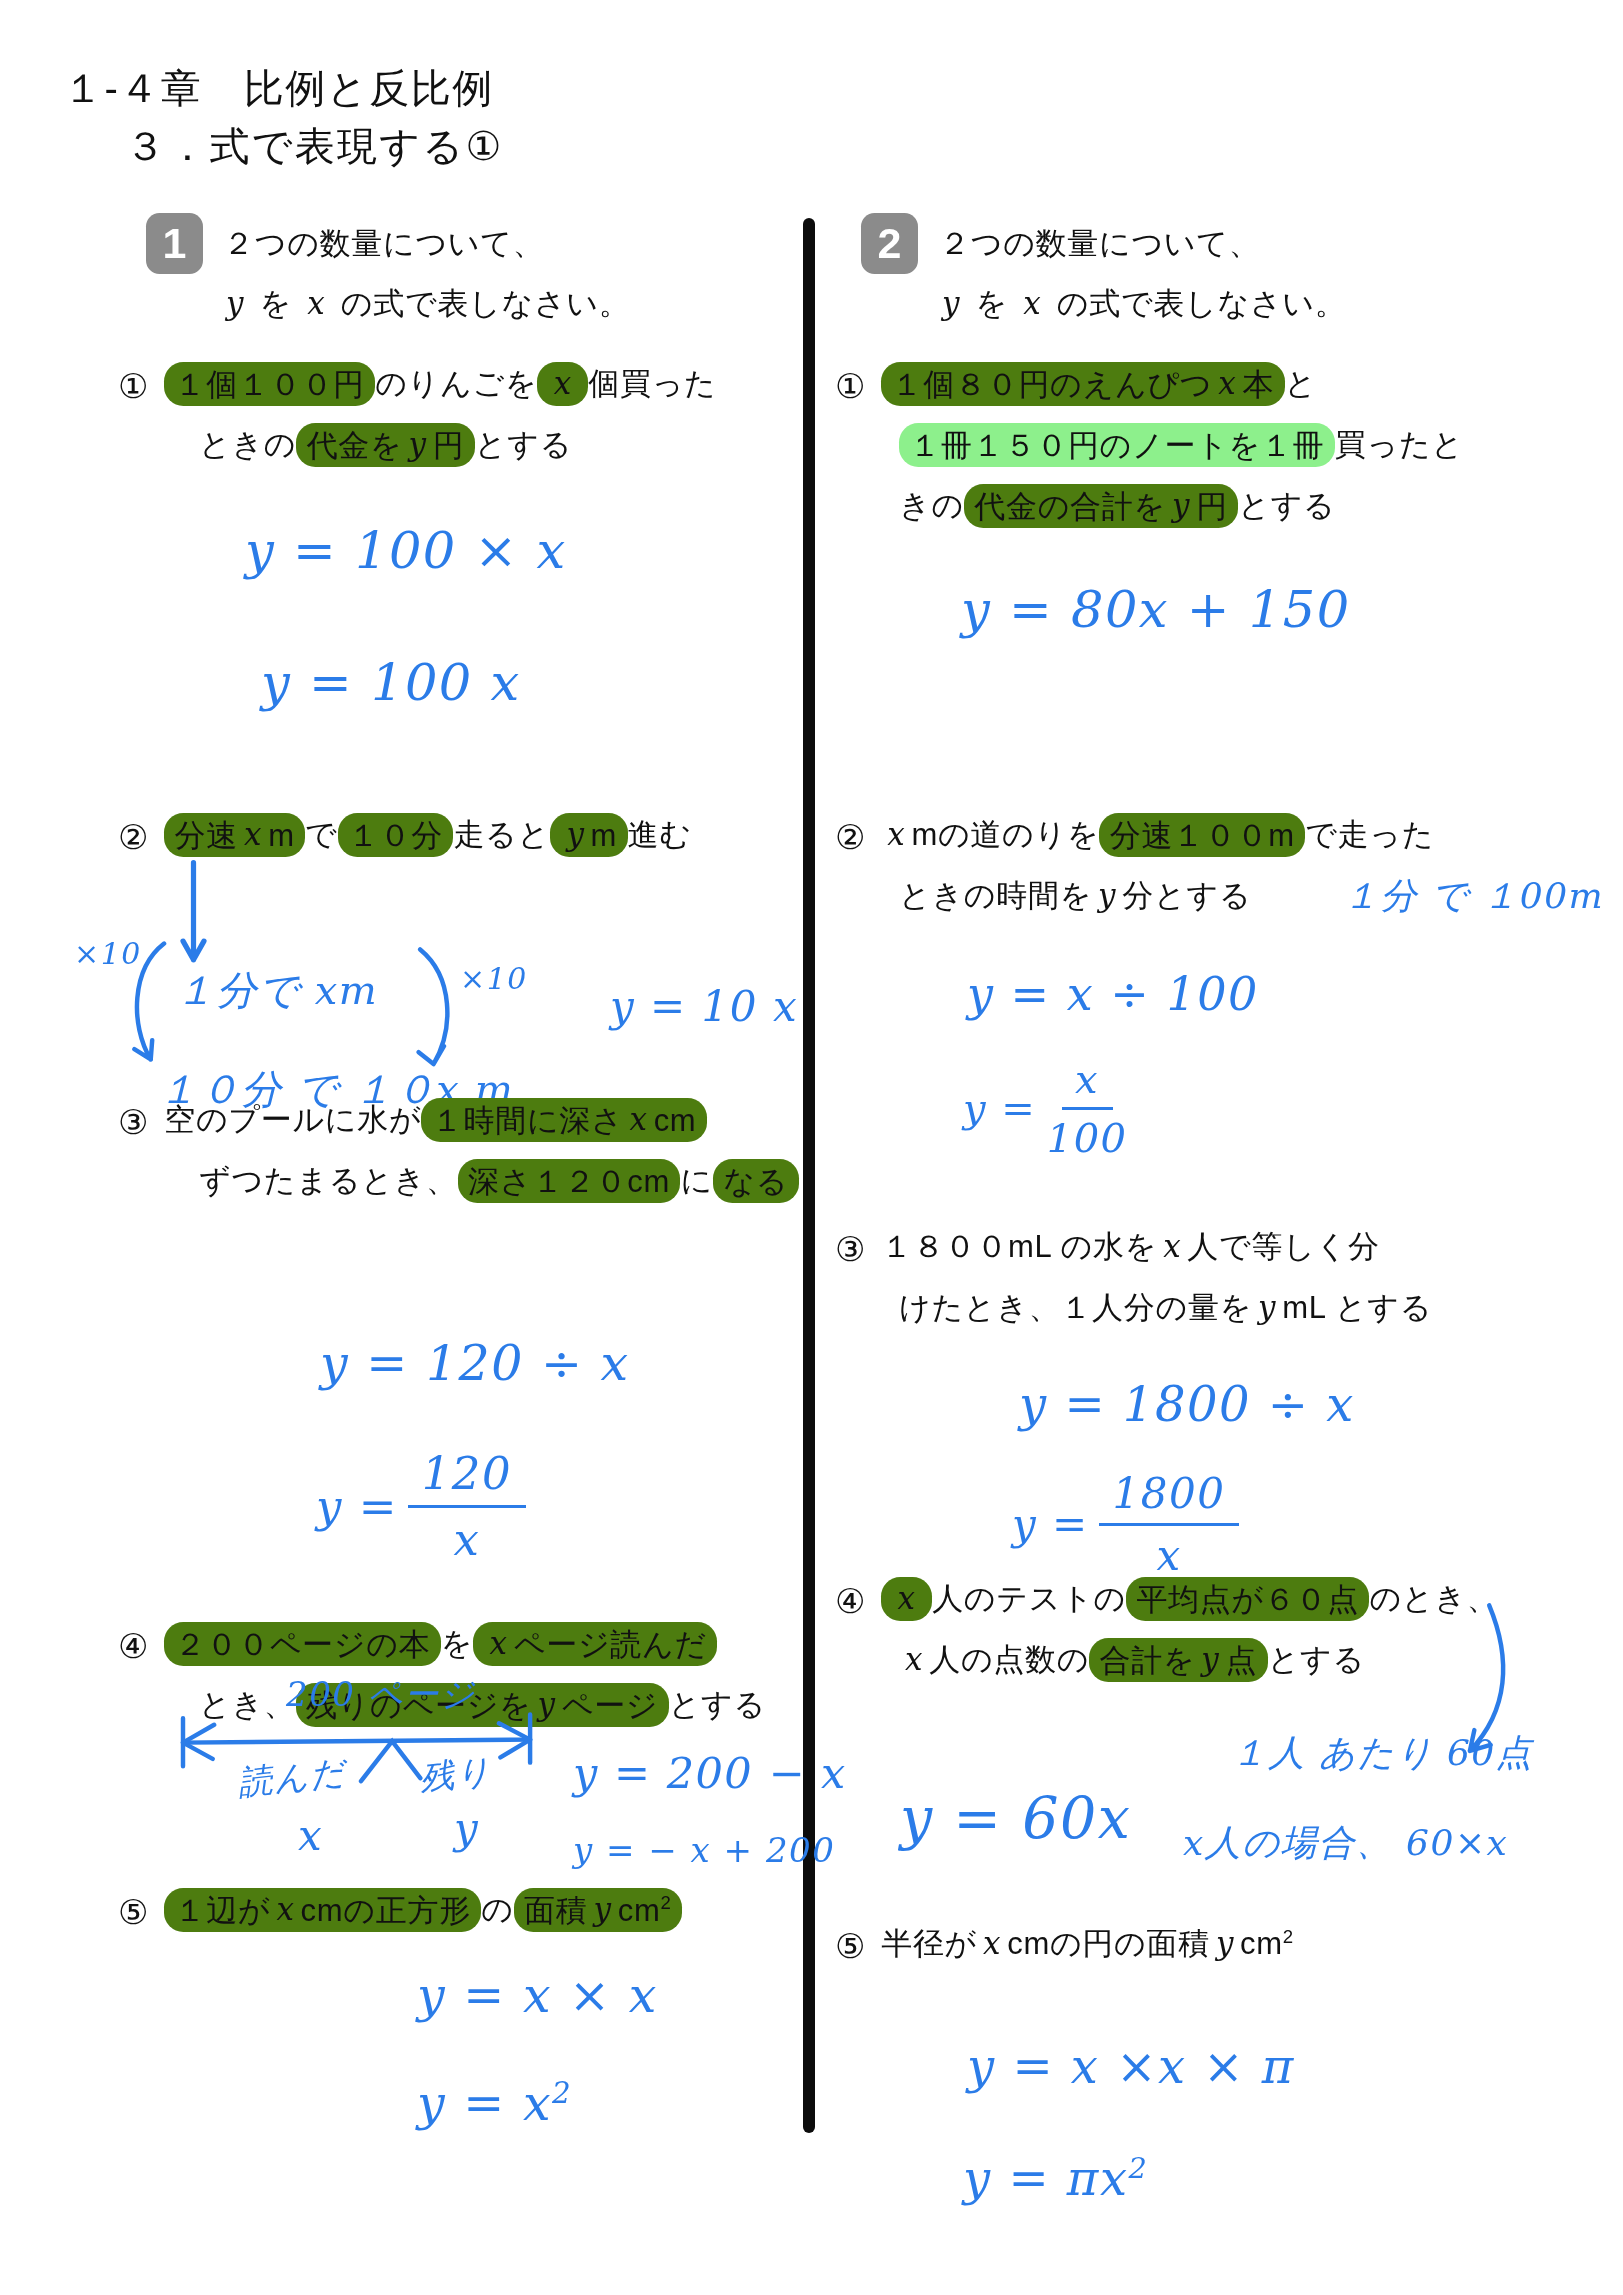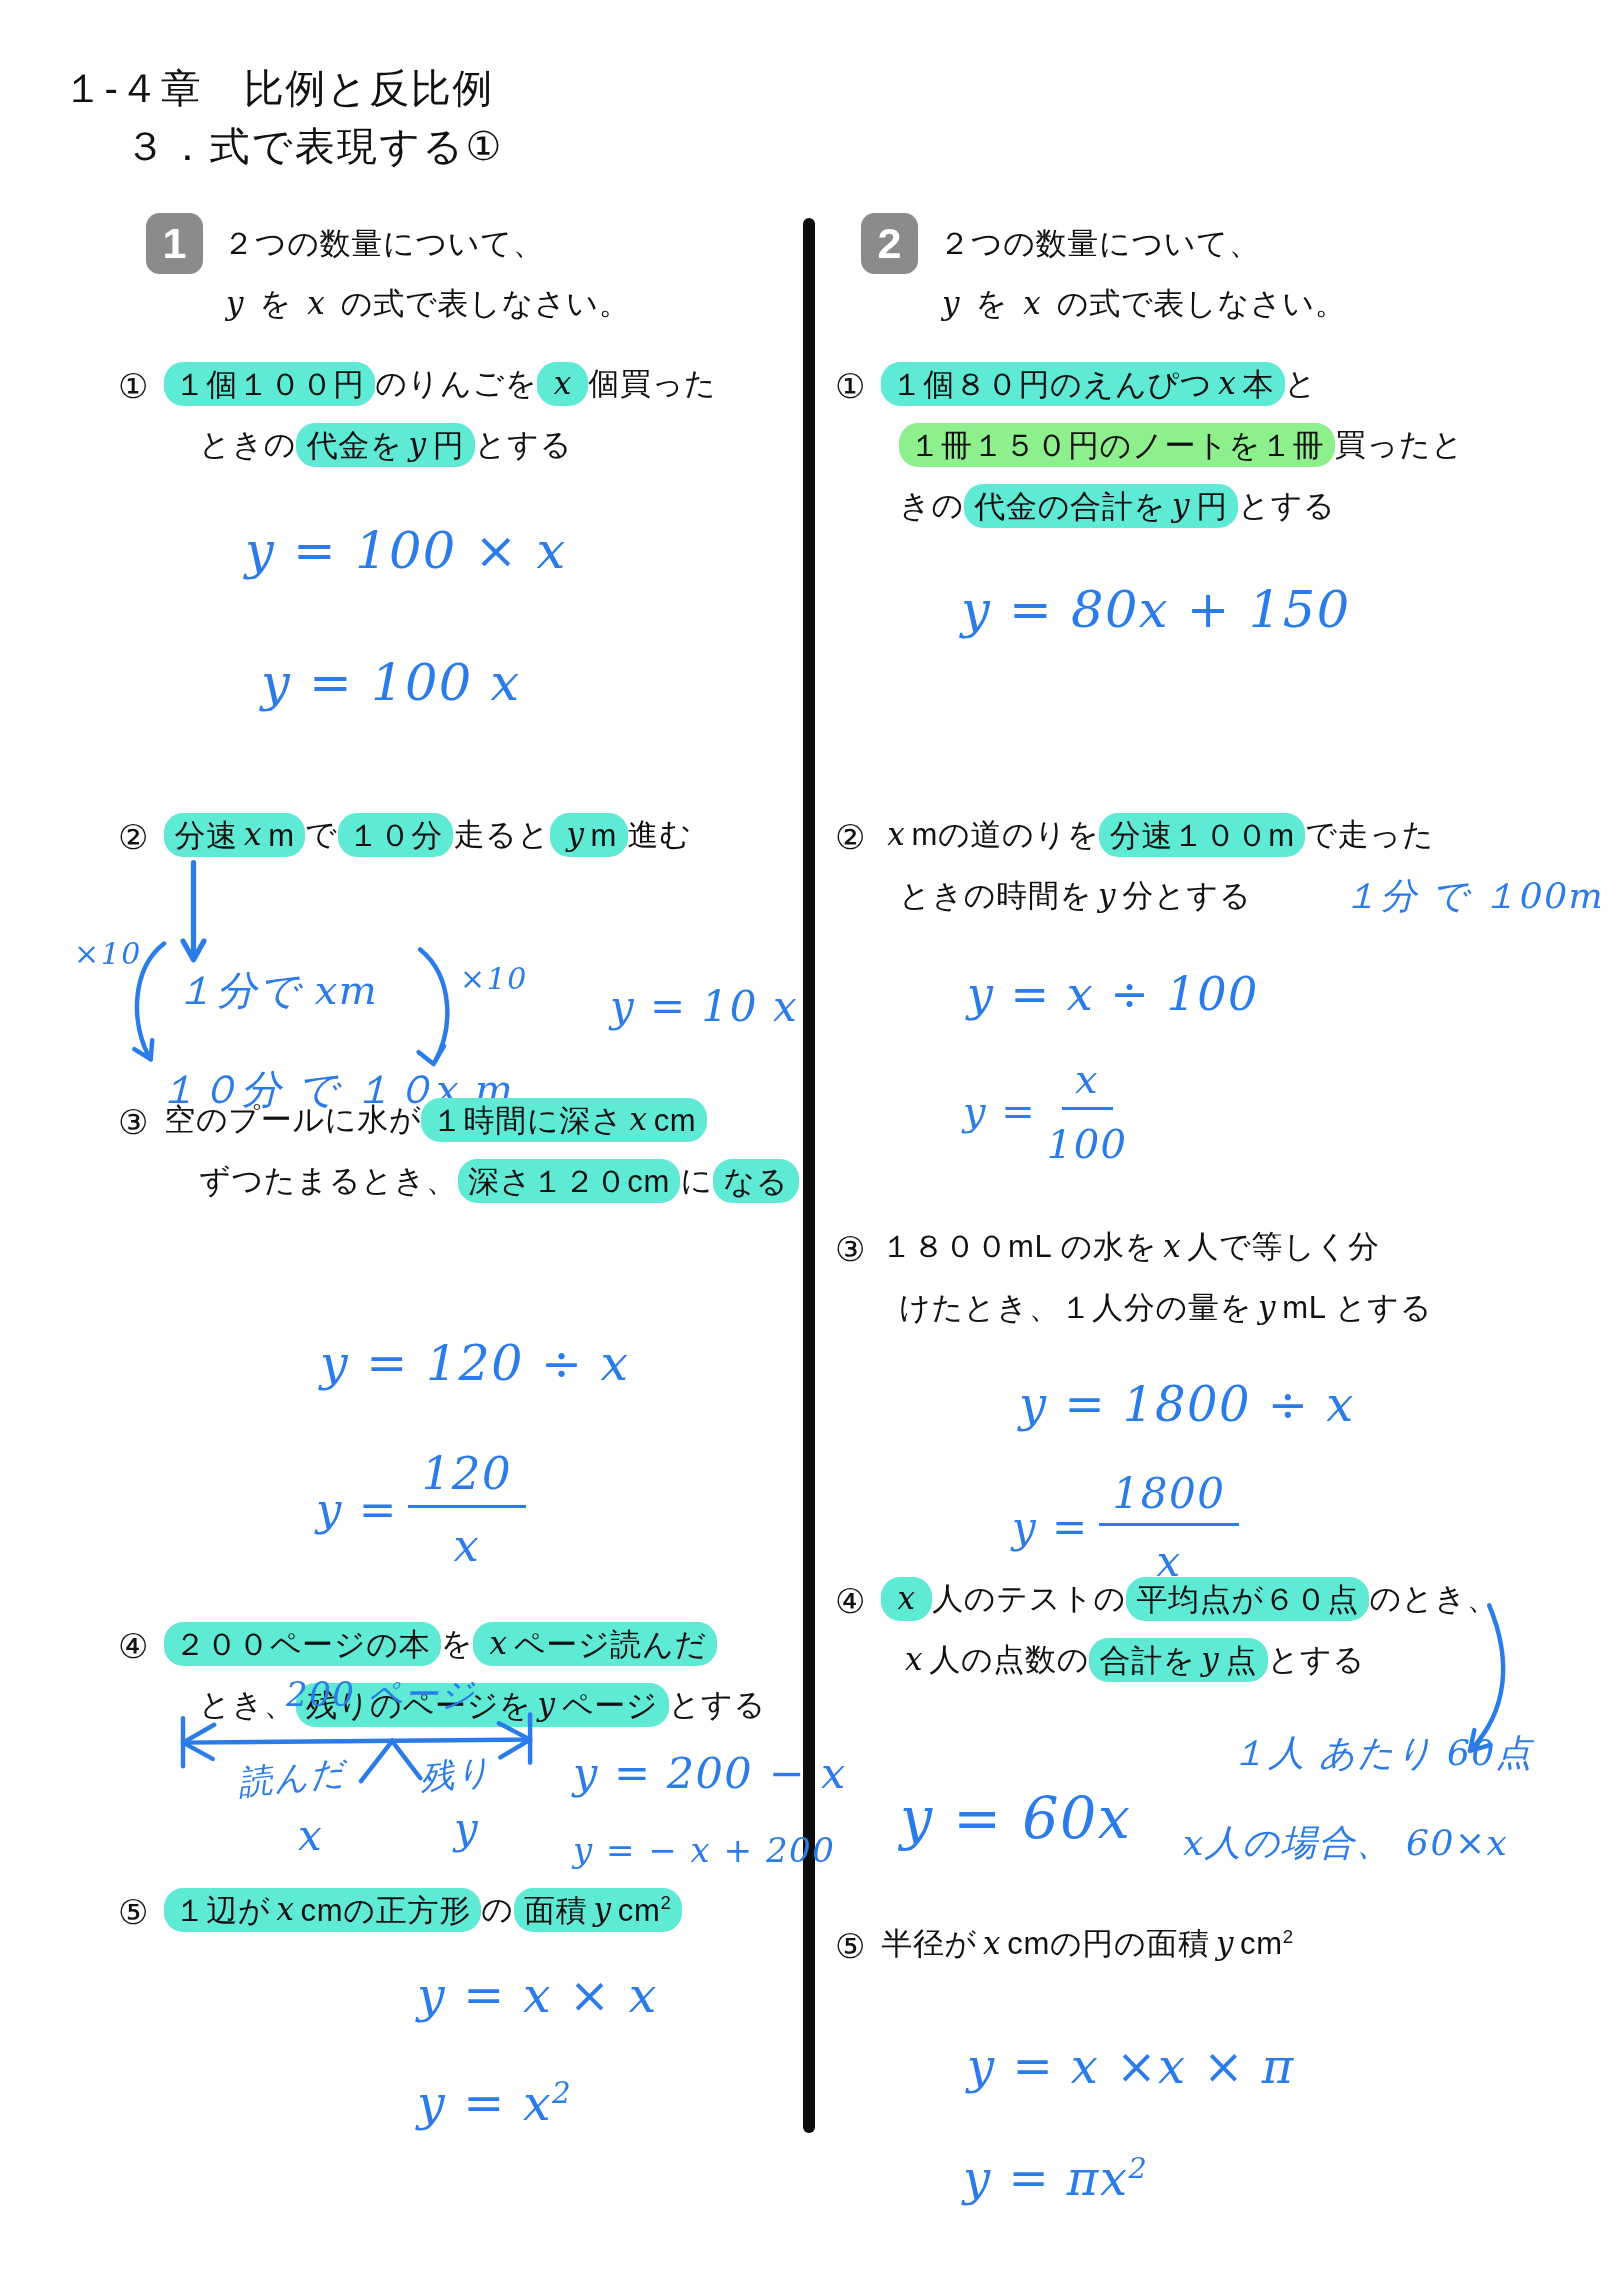--- a/index.html
+++ b/index.html
@@ -5,29 +5,29 @@
   html,body{margin:0;padding:0;background:#ffffff;}
   .page{position:relative;width:1624px;height:2295px;background:#ffffff;overflow:hidden;
         font-family:"Liberation Sans","DejaVu Sans",sans-serif;color:#111;}
   .abs{position:absolute;white-space:nowrap;}
   .txt{font-size:31px;letter-spacing:0.7px;}
   .heading{font-size:40px;letter-spacing:1.5px;}
   .title{font-size:40px;letter-spacing:2.2px;}
   .num{display:inline-block;margin-right:15px;font-size:34px;vertical-align:middle;}
   .var{font-family:"DejaVu Serif",serif;font-style:italic;padding:0 6px;}
   .hl{border-radius:19.3px;padding:4.5px 10.4px;}
-  .hl-c{background:#5eead4;}
+  .hl-c{background:#4d7c0f;}
   .hl-g{background:#8df08c;}
   .badge{position:absolute;width:57px;height:61px;background:#8b8b8b;border-radius:13.4px;
          color:#fff;font-weight:bold;font-size:43px;display:flex;align-items:center;justify-content:center;}
   .divider{position:absolute;left:803px;top:218px;width:12px;height:1915px;background:#0c0c0c;border-radius:7.4px;}
   .hw{color:#2b7ce8;font-family:"DejaVu Serif",serif;font-style:italic;letter-spacing:1.5px;}
   .frac{display:inline-flex;flex-direction:column;align-items:center;vertical-align:middle;text-align:center;}
   .frac .fn{border-bottom:3.7px solid #2b7ce8;padding:0 13.4px 4.5px;}
-  .frac .fd{padding-top:11px;}
+  .frac .fd{padding-top:5px;}
   .frow{display:inline-flex;align-items:center;gap:10.4px;}
   sup{font-size:60%;}
   svg{display:block;}
 </style>
 </head>
 <body>
 
 <div class="page">
 
   <div class="abs heading" style="left:63px;top:61px;">１-４章　比例と反比例</div>

